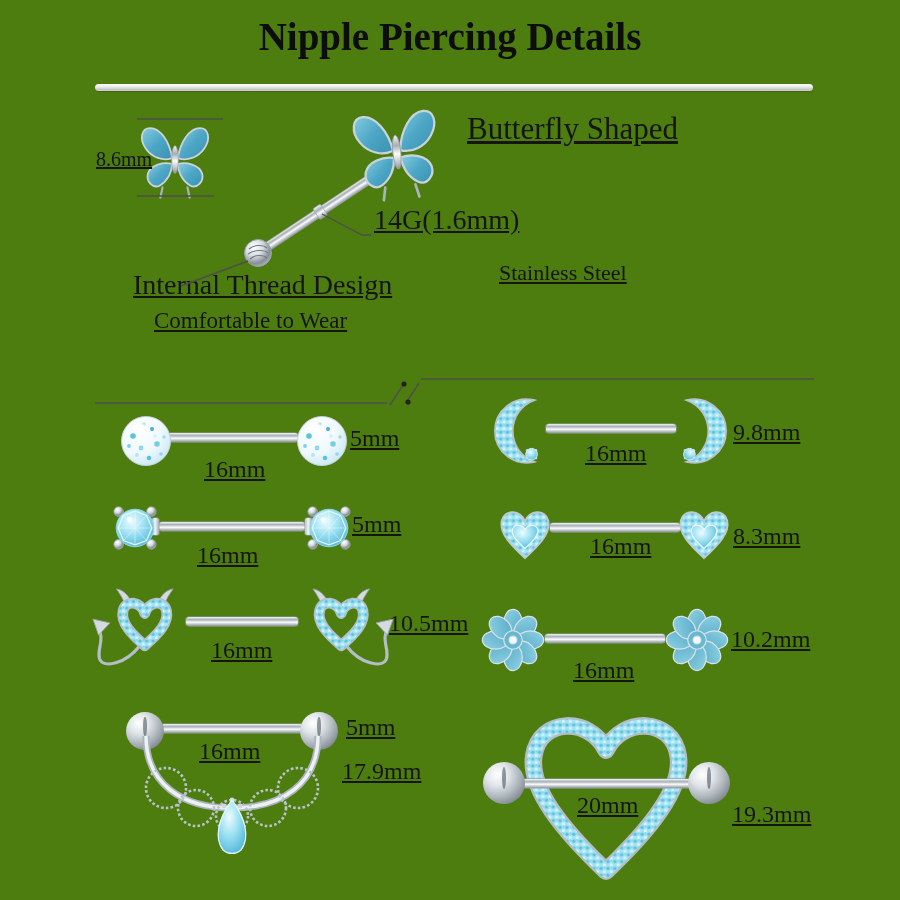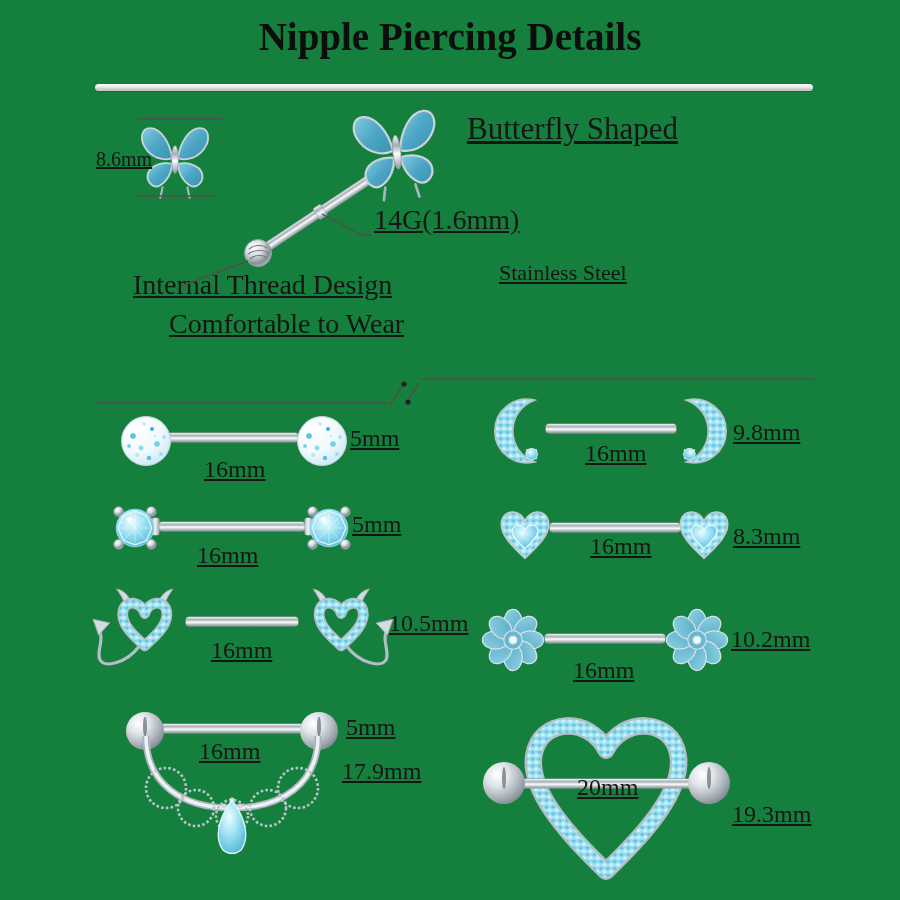--- a/index.html
+++ b/index.html
@@ -1,16 +1,16 @@
 <!DOCTYPE html>
 <html><head>
 <meta charset="utf-8">
 <style>
   html,body{margin:0;padding:0;background:#fff;}
-  #canvas{position:relative;width:900px;height:900px;background:#15803d;overflow:hidden;
+  #canvas{position:relative;width:900px;height:900px;background:#4d7c0f;overflow:hidden;
           font-family:"Liberation Serif","DejaVu Serif",serif;color:#141414;}
   .abs{position:absolute;}
   .lbl{position:absolute;font-size:24px;line-height:1.05;white-space:nowrap;color:#151515;text-decoration:underline;}
   .title{position:absolute;left:0;top:14px;width:100%;text-align:center;
          font-size:39px;font-weight:700;color:#0d0d0d;}
   .divider{position:absolute;left:95px;top:84px;width:718px;height:7px;border-radius:4px;
            background:linear-gradient(180deg,#fefefe 0%,#e8e8e8 45%,#c2c2c2 82%,#d2d2d2 100%);
            box-shadow:0 1px 1px rgba(0,0,0,0.18);}
   .rod{position:absolute;height:9px;border-radius:3px;
        background:linear-gradient(180deg,#f3f5f6 0%,#a8afb6 30%,#fbfcfd 58%,#8d959d 100%);
@@ -193,21 +193,21 @@
     </svg>
 
     <svg class="abs" style="left:351px;top:104px;transform:rotate(-6deg)" width="92" height="100" viewBox="0 0 100 112">
         <use href="#gButterfly"></use>
       </svg>
 
     <span class="lbl" style="left:96px;top:149px;font-size:20px">8.6mm</span>
     <span class="lbl" style="left:467px;top:113px;font-size:31px">Butterfly Shaped</span>
     <span class="lbl" style="left:374px;top:205px;font-size:28px">14G(1.6mm)</span>
     <span class="lbl" style="left:133px;top:270px;font-size:28px">Internal Thread Design</span>
-    <span class="lbl" style="left:169px;top:309px;font-size:28px">Comfortable to Wear</span>
+    <span class="lbl" style="left:154px;top:309px;font-size:23px">Comfortable to Wear</span>
     <span class="lbl" style="left:499px;top:261px;font-size:22px">Stainless Steel</span>
   </div>
 
   <div>
     <div class="rod" style="left:168px;top:433px;width:130px"></div>
     <svg class="abs" style="left:120px;top:415px" width="52" height="52" viewBox="0 0 52 52">
         <use href="#gGlitter"></use>
       </svg>
     <svg class="abs" style="left:296px;top:415px" width="52" height="52" viewBox="0 0 52 52">
         <use href="#gGlitter"></use>
@@ -294,21 +294,21 @@
     <span class="lbl" style="left:731px;top:627px">10.2mm</span>
   </div>
 
   <div>
     <svg class="abs" style="left:524px;top:709px" width="164" height="172" viewBox="0 0 168 176">
         <use href="#gBigHeart"></use>
       </svg>
     <div class="rod" style="left:512px;top:779px;width:192px"></div>
     <div class="sball" style="left:483px;top:762px;width:42px;height:42px"></div>
     <div class="sball" style="left:688px;top:762px;width:42px;height:42px"></div>
-    <span class="lbl" style="left:577px;top:775px">20mm</span>
+    <span class="lbl" style="left:577px;top:793px">20mm</span>
     <span class="lbl" style="left:732px;top:802px">19.3mm</span>
   </div>
 
   <svg class="overlay" width="900" height="900" viewBox="0 0 900 900">
     <g stroke="#4f4f4f" stroke-width="1.4" fill="none">
       <path d="M137,119 H223"></path>
       <path d="M137,196 H214"></path>
       <path d="M248,261 L181,286"></path>
       <path d="M322,214 L362,235 H371"></path>
       <path d="M95,403 H387"></path>

